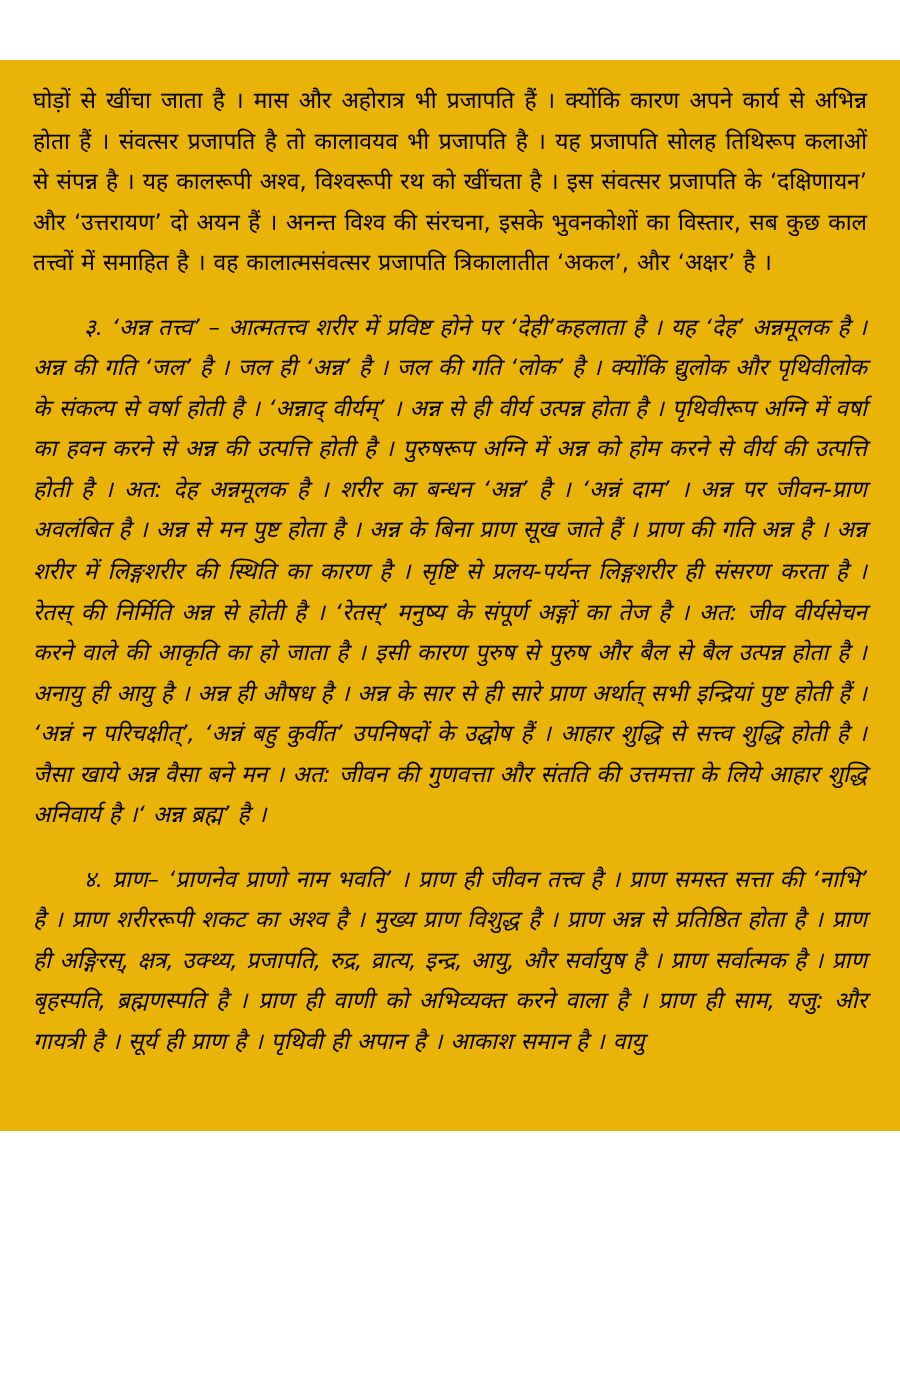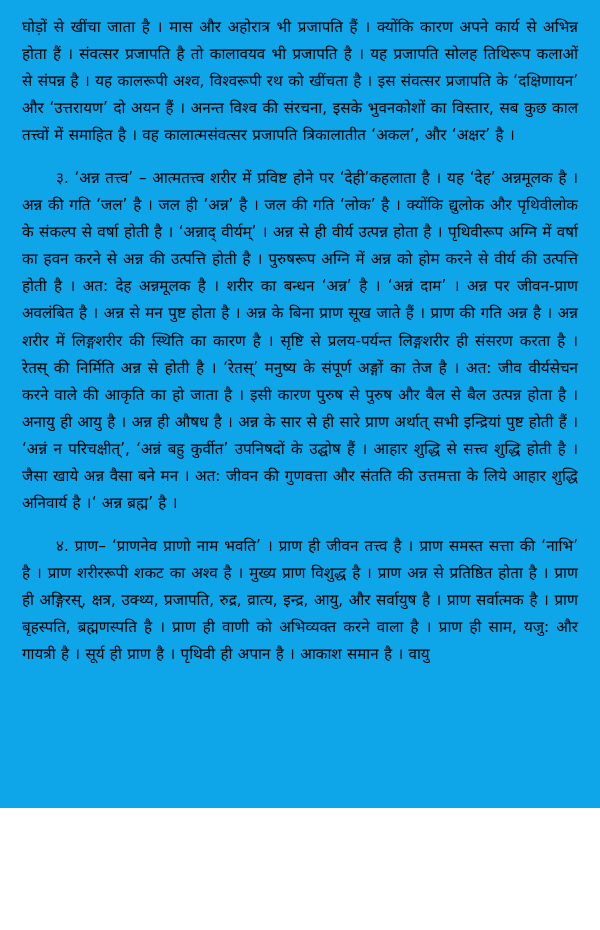--- a/index.html
+++ b/index.html
@@ -10,34 +10,36 @@
   body {
     width: 600px;
     height: 930px;
     overflow: hidden;
     font-family: "DejaVu Sans", sans-serif;
     color: #000000;
   }
   .page {
     box-sizing: border-box;
     width: 600px;
-    height: 808px;
+    height: 714px;
     padding: 14px 22px 8px 22px;
-    background: #0ea5e9;
+    background: #eab308;
+    margin-top: 40px;
   }
   .para {
     margin: 0 0 4px 0;
     font-size: 15.2px;
     line-height: 1.78;
     text-align: justify;
     text-justify: inter-word;
     word-spacing: 0.5px;
   }
   .para.indent {
     text-indent: 34px;
+    font-style: italic;
   }
   .spacer {
     height: 12px;
   }
   .para.first {
     text-indent: 0;
   }
 </style>
 </head>
 <body>

